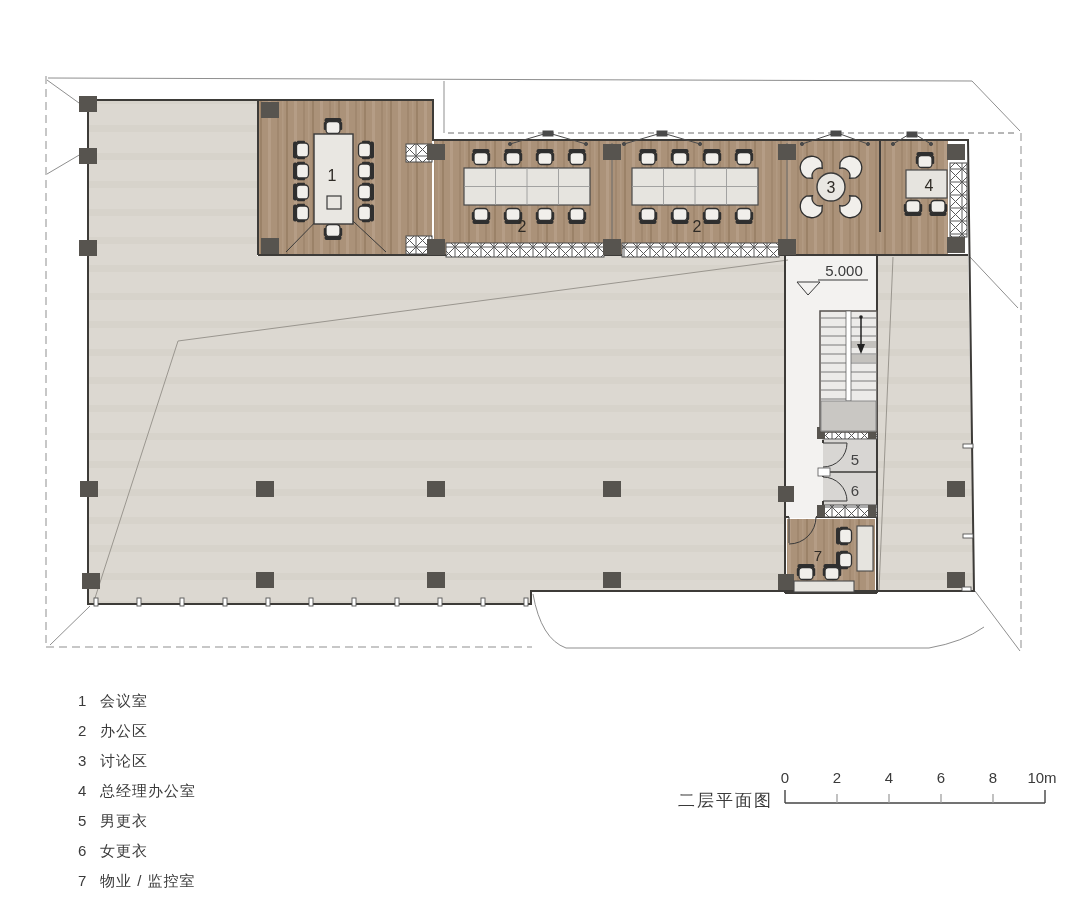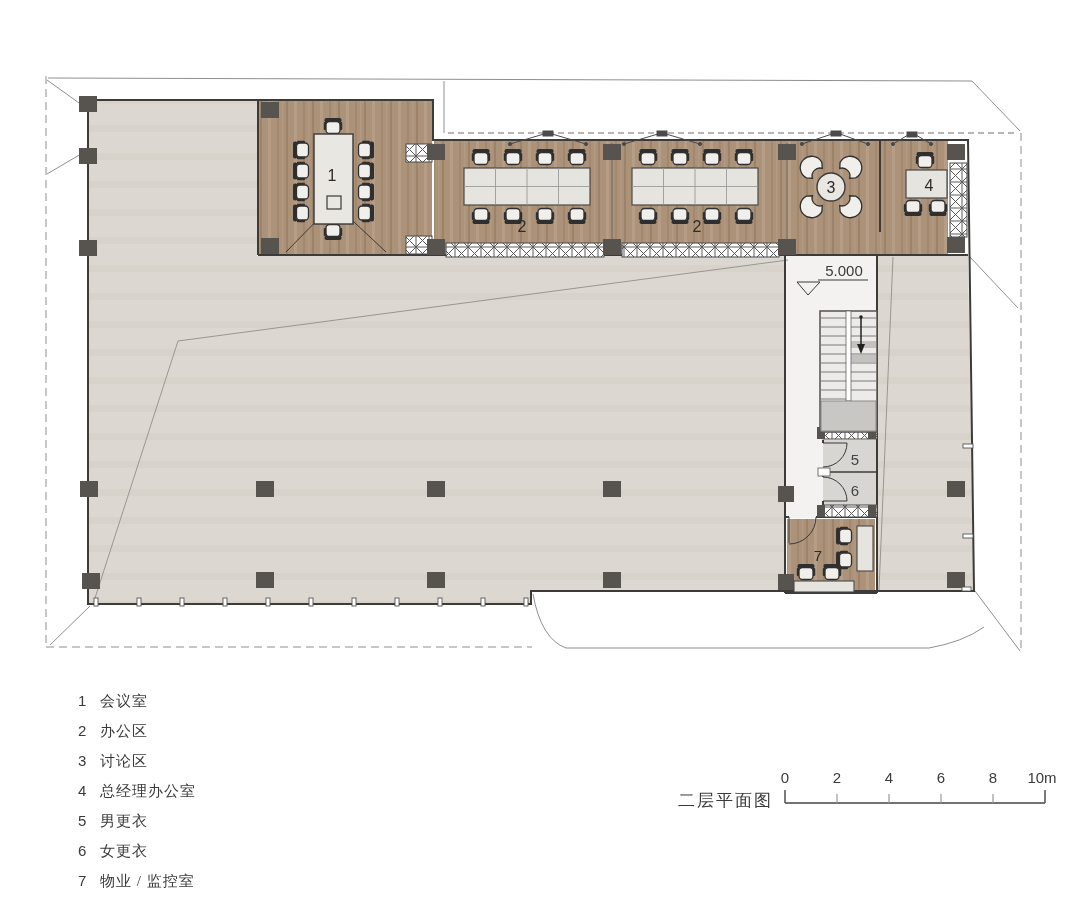--- a/index.html
+++ b/index.html
@@ -2,21 +2,21 @@
 <html><head>
 <meta charset="utf-8">
 <style>
   html,body{margin:0;padding:0;background:#fff;}
   .canvas{position:relative;width:1080px;height:921px;background:#ffffff;overflow:hidden;
           font-family:"Liberation Sans",sans-serif;}
   .plan-svg{position:absolute;left:0;top:0;}
   .legend{position:absolute;left:78px;top:692px;}
   .legend-row{display:flex;align-items:baseline;height:30px;color:#3a3a3a;font-size:15px;}
   .legend-num{width:22px;flex:0 0 22px;}
-  .legend-name{letter-spacing:1px;font-family:Liberation Serif, serif;}
+  .legend-name{letter-spacing:1px;}
   text{font-family:"Liberation Sans",sans-serif;}
 </style>
 </head>
 <body>
 
 <div class="canvas">
 
 <svg class="plan-svg" width="1080" height="921" viewBox="0 0 1080 921">
   <defs>
     <pattern id="wood" width="26" height="40" patternUnits="userSpaceOnUse">

